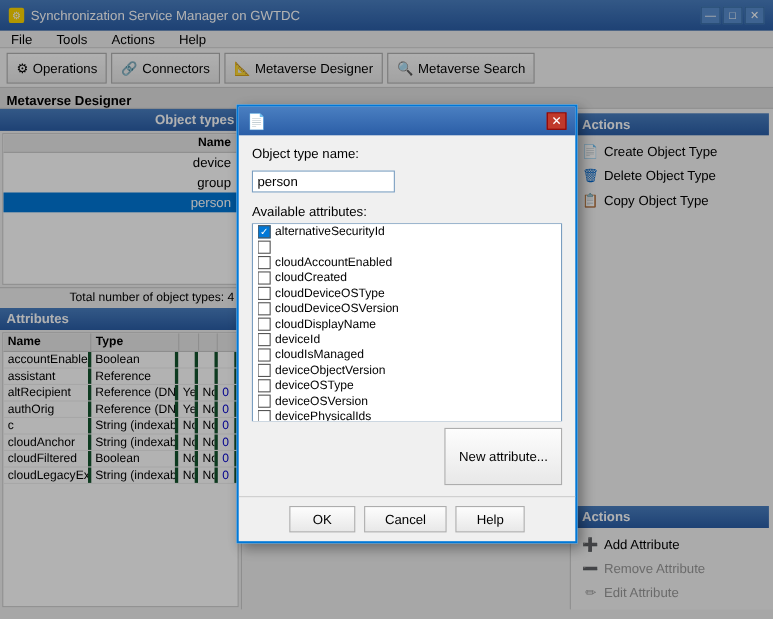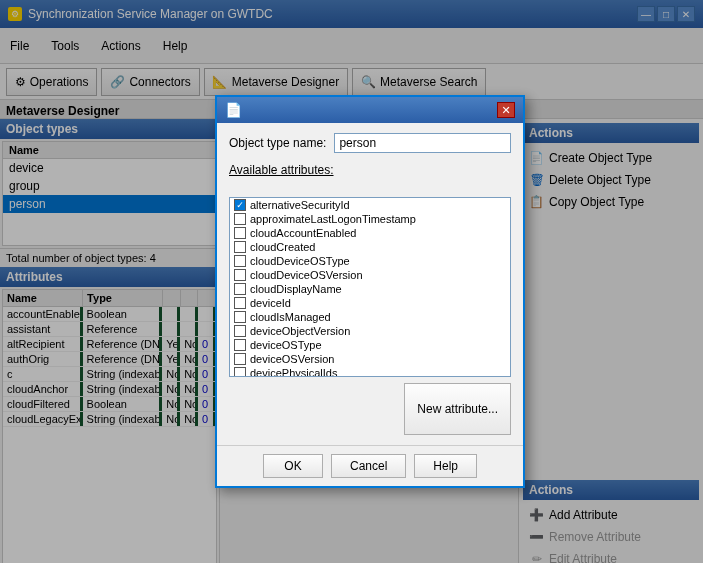--- a/index.html
+++ b/index.html
@@ -6,21 +6,21 @@
     body { font-family: 'Segoe UI', Tahoma, sans-serif; font-size: 12px; background: #f0f0f0; width: 703px; height: 563px; overflow: hidden; }
 
     
     .title-bar { background: linear-gradient(to bottom, #4a7fc1, #2b5ea7); color: white; padding: 6px 8px; display: flex; align-items: center; justify-content: space-between; height: 28px; }
     .title-bar-left { display: flex; align-items: center; gap: 6px; font-size: 12px; font-weight: normal; }
     .title-bar-icon { width: 14px; height: 14px; background: #ffd700; border-radius: 2px; display: flex; align-items: center; justify-content: center; font-size: 9px; }
     .title-bar-controls { display: flex; gap: 2px; }
     .title-bar-btn { width: 18px; height: 16px; background: #5a8fd0; border: 1px solid #3a6fa8; color: white; font-size: 10px; display: flex; align-items: center; justify-content: center; cursor: pointer; }
 
     
-    .menu-bar { background: #f0f0f0; border-bottom: 1px solid #ccc; padding: 2px 4px; display: flex; gap: 10px; height: 36px; align-items: center; }
+    .menu-bar { background: #f0f0f0; border-bottom: 1px solid #ccc; padding: 2px 4px; display: flex; gap: 10px; height: 16px; align-items: center; }
     .menu-item { padding: 2px 6px; font-size: 12px; cursor: pointer; }
 
     
     .toolbar { background: #f5f5f5; border-bottom: 1px solid #ccc; padding: 3px 6px; display: flex; gap: 4px; height: 36px; align-items: center; }
     .toolbar-btn { display: flex; align-items: center; gap: 4px; padding: 3px 8px; border: 1px solid #adadad; background: linear-gradient(to bottom, #fdfdfd, #e8e8e8); cursor: pointer; font-size: 12px; height: 28px; }
 
     
     .tab-header { background: #e0e0e0; padding: 4px 6px 0; border-bottom: 1px solid #ccc; font-size: 12px; font-weight: bold; }
 
     
@@ -51,24 +51,24 @@
     .action-item.disabled { color: #999; cursor: default; }
     .action-icon { width: 16px; height: 16px; display: flex; align-items: center; justify-content: center; }
 
     
     .modal-overlay { position: fixed; top: 0; left: 0; width: 100%; height: 100%; background: rgba(0,0,0,0.3); display: flex; align-items: center; justify-content: center; z-index: 100; }
     .modal { background: #f0f0f0; border: 2px solid #0078d7; box-shadow: 4px 4px 12px rgba(0,0,0,0.4); width: 310px; }
     .modal-titlebar { background: linear-gradient(to bottom, #4a7fc1, #2b5ea7); color: white; padding: 5px 8px; display: flex; align-items: center; justify-content: space-between; }
     .modal-title-left { display: flex; align-items: center; gap: 6px; font-size: 12px; }
     .modal-close { width: 18px; height: 16px; background: #c0392b; border: 1px solid #8b0000; color: white; cursor: pointer; display: flex; align-items: center; justify-content: center; font-size: 11px; }
     .modal-body { padding: 10px 12px; }
-    .modal-field { display: flex; align-items: center; gap: 8px; margin-bottom: 10px; }
+    .modal-field { display: flex; align-items: flex-start; gap: 8px; margin-bottom: 10px; flex-direction: column; }
     .modal-label { font-size: 12px; white-space: nowrap; }
     .modal-input { flex: 1; border: 1px solid #7a9ec0; padding: 2px 4px; font-size: 12px; background: white; }
-    .modal-section-label { font-size: 12px; margin-bottom: 20px; text-decoration: underline; }
+    .modal-section-label { font-size: 12px; margin-bottom: 4px; }
     .attr-list-box { background: white; border: 1px solid #7a9ec0; height: 180px; overflow-y: scroll; }
     .attr-list-item { display: flex; align-items: center; gap: 4px; padding: 1px 4px; font-size: 11px; cursor: pointer; }
     .attr-checkbox { width: 12px; height: 12px; border: 1px solid #555; background: white; display: flex; align-items: center; justify-content: center; font-size: 9px; }
     .attr-checkbox.checked { background: #0078d7; color: white; }
     .new-attr-row { display: flex; justify-content: flex-end; margin-top: 6px; }
     .new-attr-btn { padding: 18px 12px; border: 1px solid #adadad; background: linear-gradient(to bottom, #fdfdfd, #e8e8e8); cursor: pointer; font-size: 12px; }
     .modal-footer { display: flex; justify-content: center; gap: 8px; padding: 8px 12px; border-top: 1px solid #ccc; }
     .modal-btn { padding: 4px 18px; border: 1px solid #adadad; background: linear-gradient(to bottom, #fdfdfd, #e8e8e8); cursor: pointer; font-size: 12px; min-width: 60px; }
   </style>
 </head>
@@ -113,21 +113,21 @@
 </div>
 
 <div class="tab-header">
   <span>Metaverse Designer</span>
 </div>
 
 <div class="main-content">
 
   <div class="left-panel">
 
-    <div class="panel-section" style="flex: 0 0 auto; height: 148px;">
+    <div class="panel-section" style="flex: 0 0 auto; height: 181px; text-align: right;">
       <div class="panel-title">Object types</div>
       <div class="panel-list">
         <div class="list-header">Name</div>
         <div class="list-item">device</div>
         <div class="list-item">group</div>
         <div class="list-item selected">person</div>
       </div>
       <div class="status-bar">Total number of object types: 4</div>
     </div>
 
@@ -258,21 +258,20 @@
         <input type="text" class="modal-input" value="person" readonly="" style="width: 130px;">
       </div>
       <div class="modal-section-label">Available attributes:</div>
       <div class="attr-list-box">
         <div class="attr-list-item">
           <div class="attr-checkbox checked">✓</div>
           <span>alternativeSecurityId</span>
         </div>
         <div class="attr-list-item">
           <div class="attr-checkbox"></div>
-          <span>approximateLastLogonTimestamp</span>
         </div>
         <div class="attr-list-item">
           <div class="attr-checkbox"></div>
           <span>cloudAccountEnabled</span>
         </div>
         <div class="attr-list-item">
           <div class="attr-checkbox"></div>
           <span>cloudCreated</span>
         </div>
         <div class="attr-list-item">

